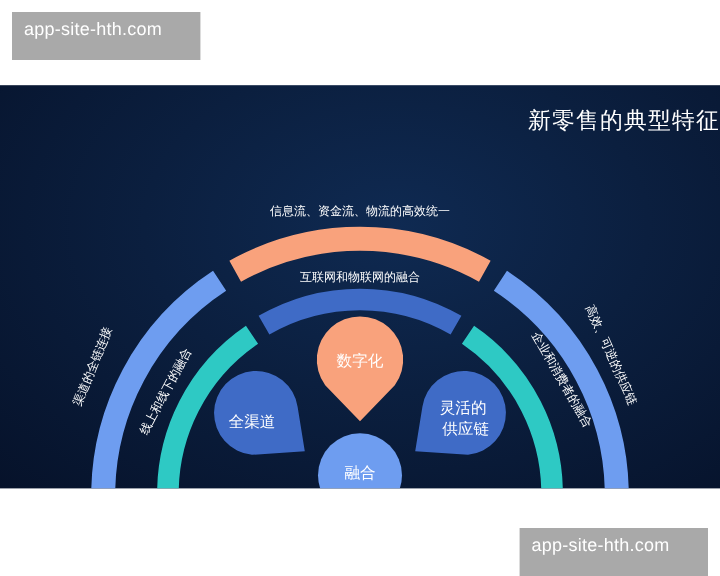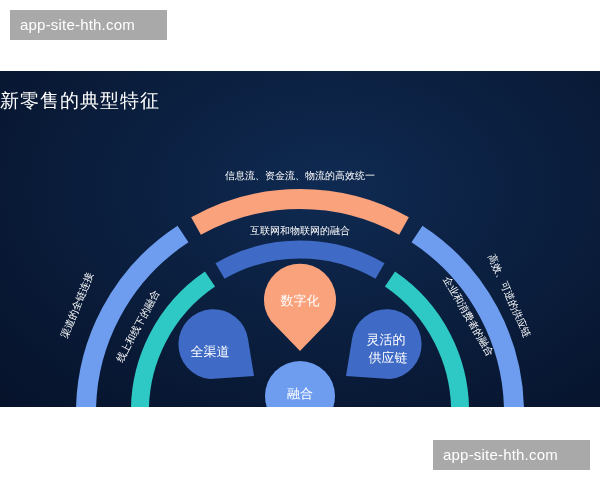--- a/index.html
+++ b/index.html
@@ -4,33 +4,33 @@
 <style>
   html, body { margin: 0; padding: 0; }
   body {
     width: 600px; height: 480px; position: relative; overflow: hidden;
     background: #ffffff;
     font-family: "DejaVu Sans", "Liberation Sans", sans-serif;
   }
   .watermark {
     position: absolute; background: #a9a9a9; color: #ffffff;
     font-family: "Liberation Sans", "DejaVu Sans", sans-serif;
-    font-size: 15px; line-height: 30px; padding: 0 10px; height: 30px;
+    font-size: 15px; line-height: 30px; padding: 0 10px; height: 40px;
     letter-spacing: 0.2px;
   }
   .wm-top { left: 10px; top: 10px; width: 137px; }
   .wm-bottom { left: 433px; top: 440px; width: 137px; }
   .panel {
     position: absolute; left: 0; top: 71px; width: 600px; height: 336px;
     background: radial-gradient(ellipse at 55% 35%, #0f2a52 0%, #0b1f3f 45%, #06122a 100%);
     overflow: hidden;
   }
   .panel svg { position: absolute; left: 0; top: 0; }
   .title {
-    position: absolute; left: 0; width: 600px; top: 17px; text-align: left;
+    position: absolute; left: 0; width: 600px; top: 17px; text-align: right;
     color: #ffffff; font-size: 19px; letter-spacing: 1px;
   }
 </style>
 </head>
 <body>
 
 <div class="watermark wm-top">app-site-hth.com</div>
 
 <div class="panel">
   <div class="title">新零售的典型特征</div>

